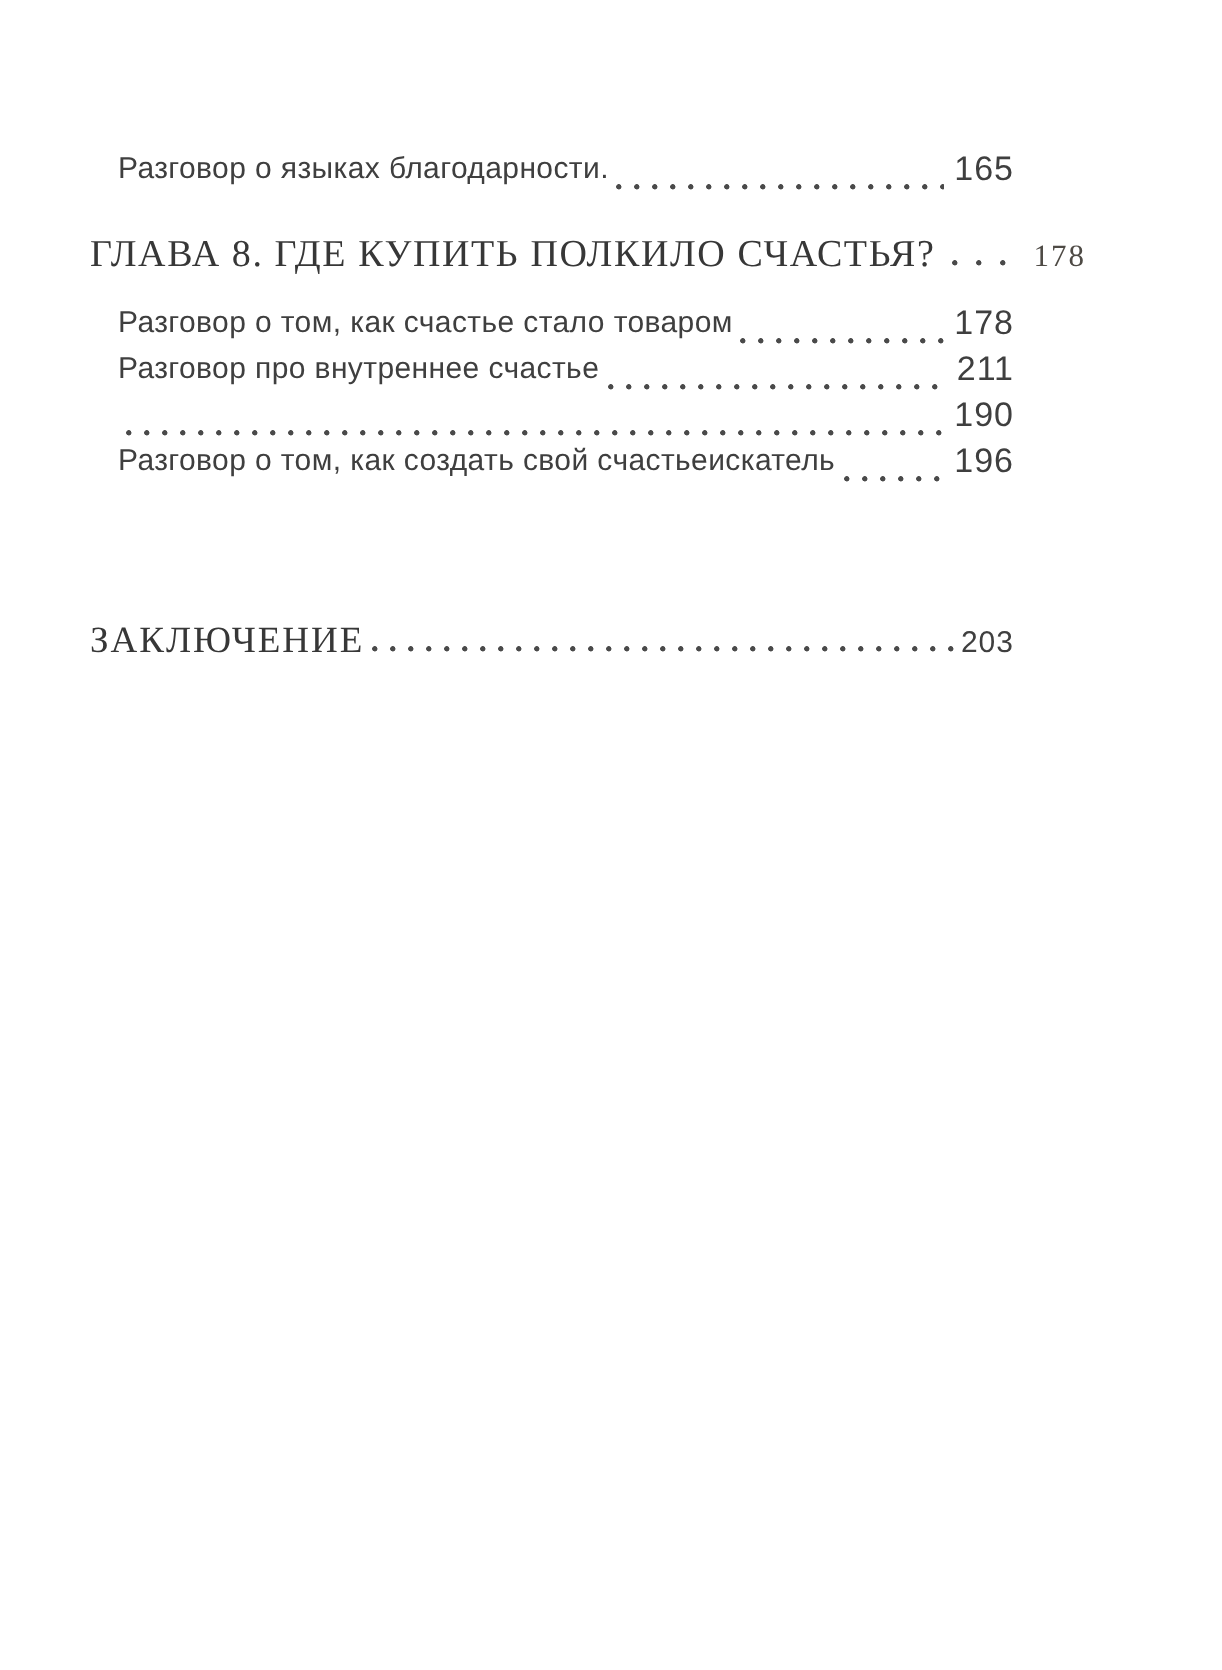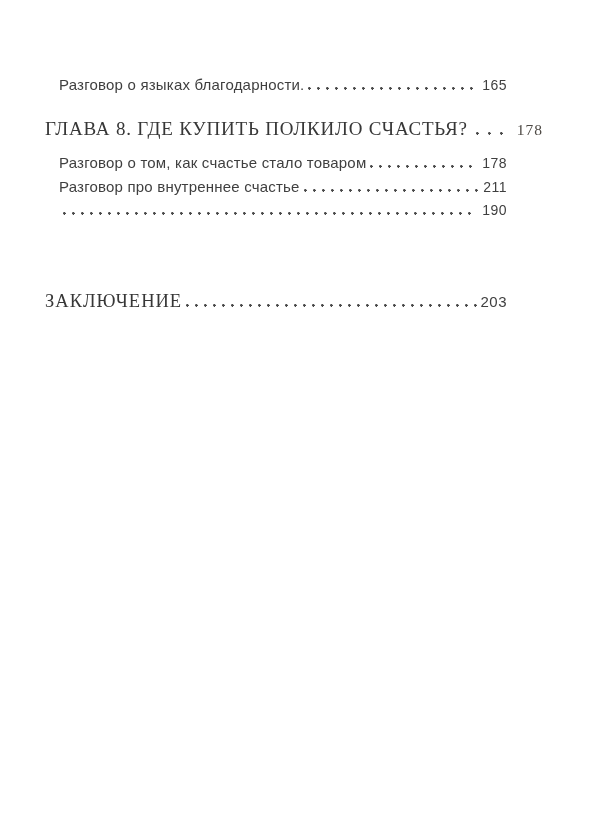--- a/index.html
+++ b/index.html
@@ -39,22 +39,23 @@
     background-image: radial-gradient(circle at 1.4px 1.4px, var(--dots) 1.15px, rgba(0,0,0,0) 1.5px);
     background-size: 9px 3px;
     background-repeat: repeat-x;
     background-position: left bottom;
   }
   .row-sub {
     font-size: 15px;
     line-height: 23px;
     letter-spacing: 0.2px;
     padding-left: 14px;
+    align-items: flex-end;
   }
-  .row-sub .num { font-size: 14px; letter-spacing: 0.5px; }
+  .row-sub .num { font-size: 17px; letter-spacing: 0.5px; }
   .row-chapter {
     font-family: "Liberation Serif", "DejaVu Serif", serif;
     font-size: 19px;
     line-height: 26px;
     letter-spacing: 0.8px;
     color: var(--heading);
     margin: 19px 0 8px 0;
   }
   .row-chapter .leader {
     background-size: 12px 3px;
@@ -112,20 +113,25 @@
       <span class="label">Разговор про внутреннее счастье</span>
       <span class="leader"></span>
       <span class="num">211</span>
     </div>
 
     <div class="row row-sub">
       <span class="leader"></span>
       <span class="num">190</span>
     </div>
 
+    <div class="row row-sub">
+      <span class="label">Разговор о том, как создать свой счастьеискатель</span>
+      <span class="leader"></span>
+      <span class="num">196</span>
+    </div>
 
     <div class="end-group">
       <div class="row row-end">
         <span class="label">ЗАКЛЮЧЕНИЕ</span>
         <span class="leader"></span>
         <span class="num">203</span>
       </div>
 
     </div>
 

